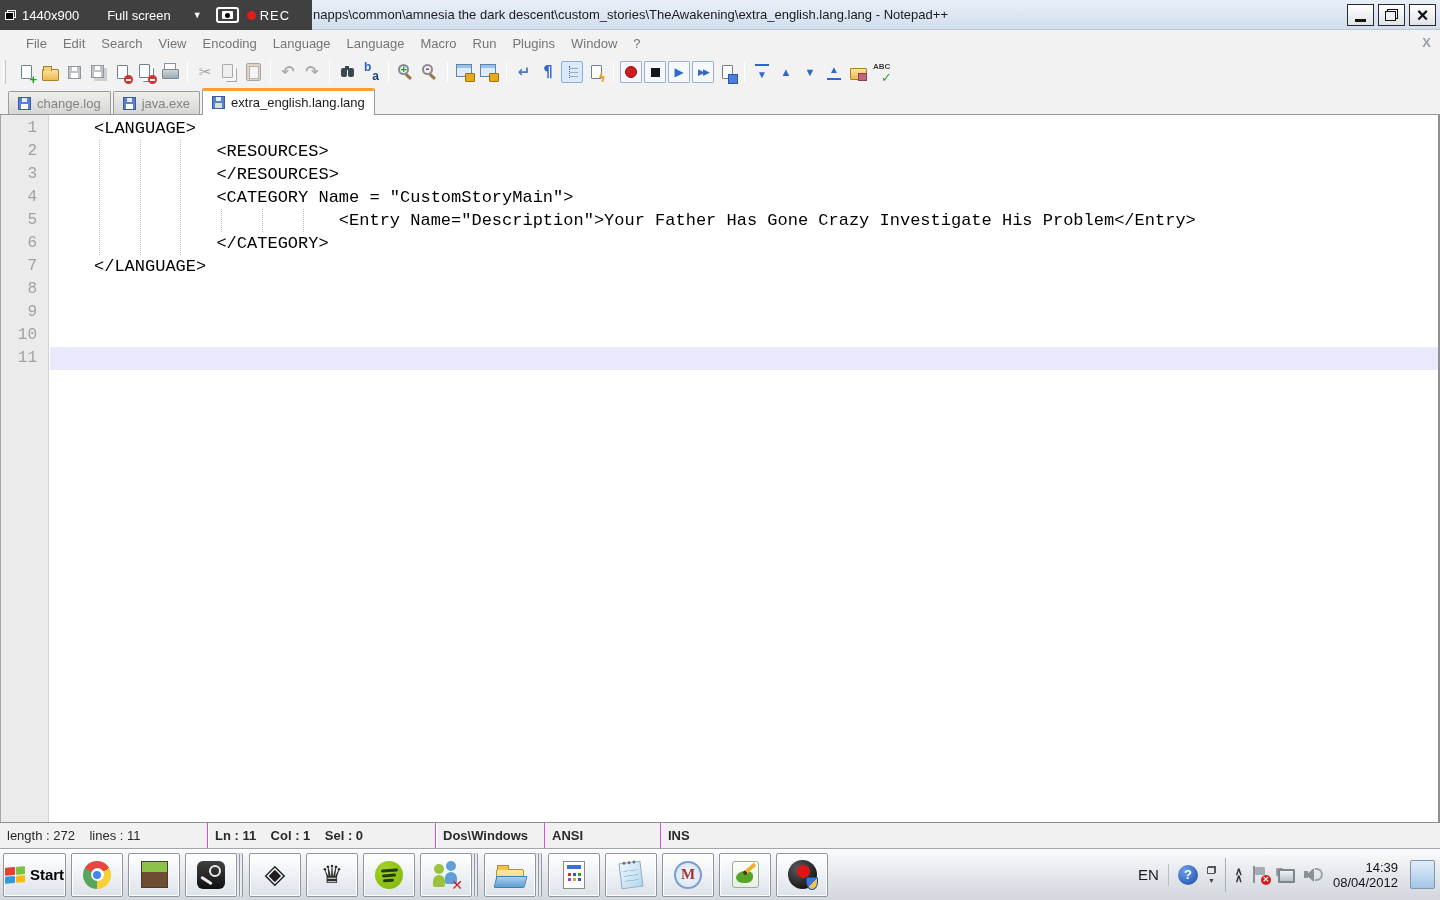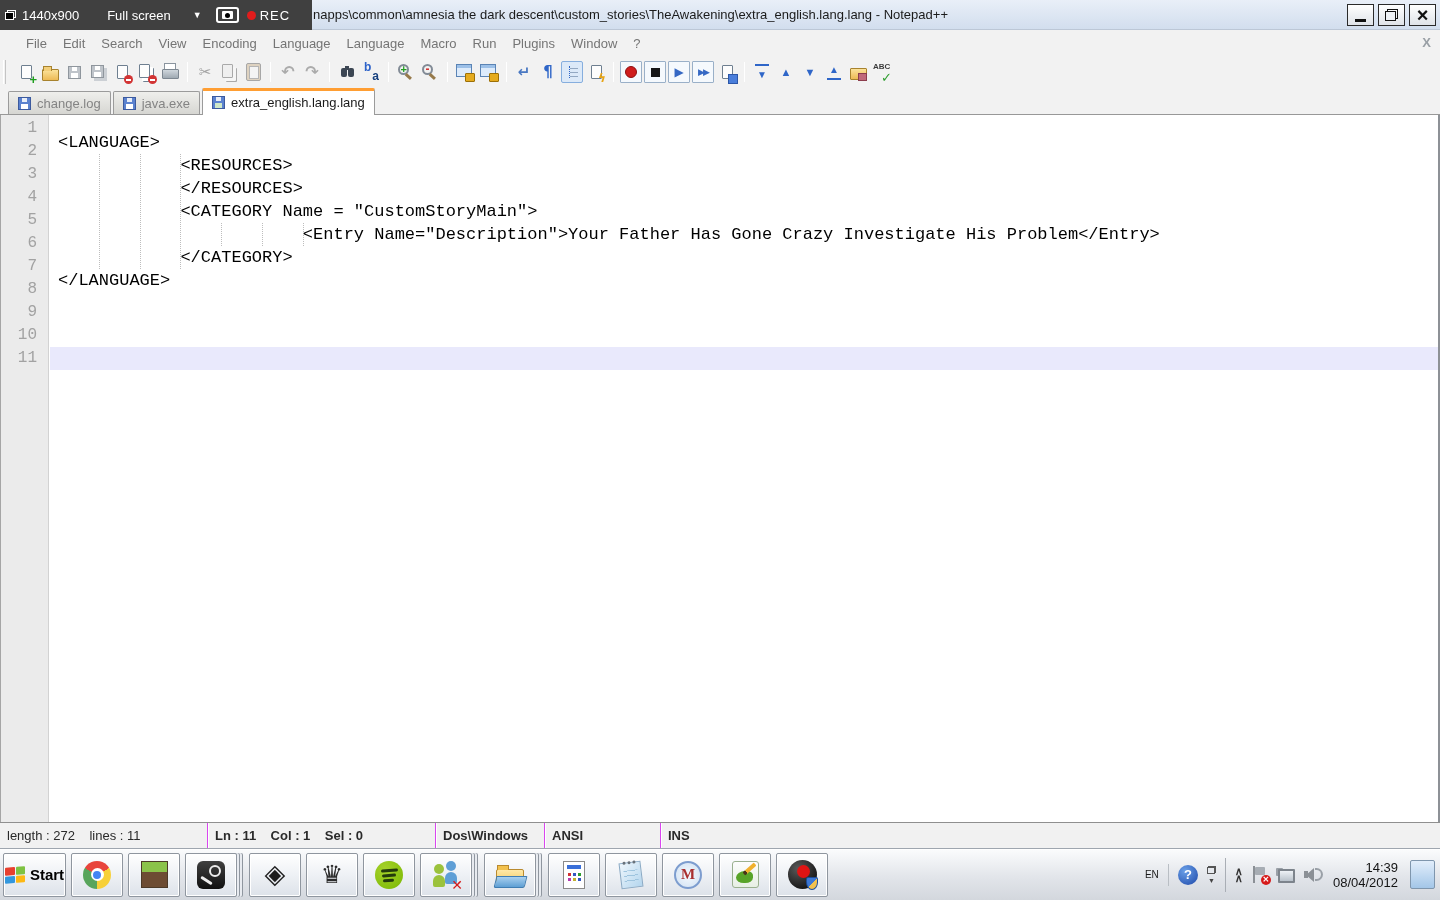--- a/index.html
+++ b/index.html
@@ -125,22 +125,22 @@
   .tab.active .floppy::after { background:#cfe8c8; }
 
   
   .editor { position:absolute; left:0; top:115px; width:1440px; height:707px; background:#fff;
             border-left:1px solid #a5a5a5; border-right:2px solid #8d9196; overflow:hidden; }
   .gutter { position:absolute; left:0; top:0; bottom:0; width:48px; background:#ebebeb;
             border-right:1px solid #d2d2d2; padding-top:2px; }
   .lnum { height:23px; line-height:23px; text-align:right; padding-right:11px;
           font-family:"Liberation Mono",monospace; font-size:16px; color:#a2a2a2; }
   .curline { position:absolute; left:49px; right:0; top:232px; height:23px; background:#e9e9fc; }
-  .code { position:absolute; left:49px; top:16px; right:0; font-family:"Liberation Mono",monospace;
-          font-size:17px; line-height:23px; color:#000; }
+  .code { position:absolute; left:49px; top:2px; right:0; font-family:"Liberation Mono",monospace;
+          font-size:17px; line-height:23px; color:#000;padding-left:36px; }
   .cline { height:23px; white-space:pre; padding-left:8px; position:relative; z-index:1; }
   .gv { position:absolute; width:0; border-left:1px dotted #bdbdbd; }
   .gv1 { left:calc(8px + 4ch);  top:23px; height:115px; }
   .gv2 { left:calc(8px + 8ch);  top:23px; height:115px; }
   .gv3 { left:calc(8px + 12ch); top:23px; height:115px; }
   .gv4 { left:calc(8px + 16ch); top:92px; height:23px; }
   .gv5 { left:calc(8px + 20ch); top:92px; height:23px; }
   .gv6 { left:calc(8px + 24ch); top:92px; height:23px; }
 
   
@@ -222,21 +222,21 @@
   .ic-npp::after { content:""; position:absolute; right:1px; top:5px; width:15px; height:4px;
                    background:linear-gradient(90deg,#4a3419 0 3px,#f0b12e 3px); transform:rotate(-42deg); border-radius:1px; }
   .ic-rec { width:29px; height:29px; border-radius:50%; background:radial-gradient(circle at 35% 30%,#5a5a5a,#000); position:relative; }
   .ic-rec::before { content:""; position:absolute; left:9px; top:5px; width:13px; height:13px; border-radius:50%; background:#e01414; }
   .ic-rec::after { content:""; position:absolute; right:-1px; bottom:-1px; width:10px; height:11px;
                    background:linear-gradient(135deg,#3c77d4 0 50%,#f2c14e 50%); border:1px solid #1d4c96;
                    border-radius:2px 2px 50% 50% / 2px 2px 60% 60%; }
 
   
   .tray { margin-left:auto; display:flex; align-items:center; gap:9px; padding-right:2px; height:100%; }
-  .tray-lang { font-size:10px; color:#1a1a1a; }
+  .tray-lang { font-size:15px; color:#1a1a1a; }
   .tray-vsep { width:1px; height:22px; background:#b9bec4; }
   .tray-vsep.tall { height:34px; background:#a9aeb5; }
   .ic-help { width:20px; height:20px; border-radius:50%; background:radial-gradient(circle at 35% 30%,#6aa0e8,#1c47a8);
              color:#fff; font:bold 13px/20px "Liberation Sans",sans-serif; text-align:center; }
   .lb-ctl { display:flex; flex-direction:column; align-items:center; gap:3px; }
   .lb-rest { width:9px; height:8px; position:relative; }
   .lb-rest::before { content:""; position:absolute; right:0; top:0; width:6px; height:5px; border:1px solid #555; }
   .lb-rest::after { content:""; position:absolute; left:0; bottom:0; width:6px; height:5px; border:1px solid #555; background:#e6e9ee; }
   .lb-arr { font-size:7px; color:#444; }
   .chev { display:flex; flex-direction:column; line-height:7px; font-size:11px; font-weight:bold; color:#333; }

